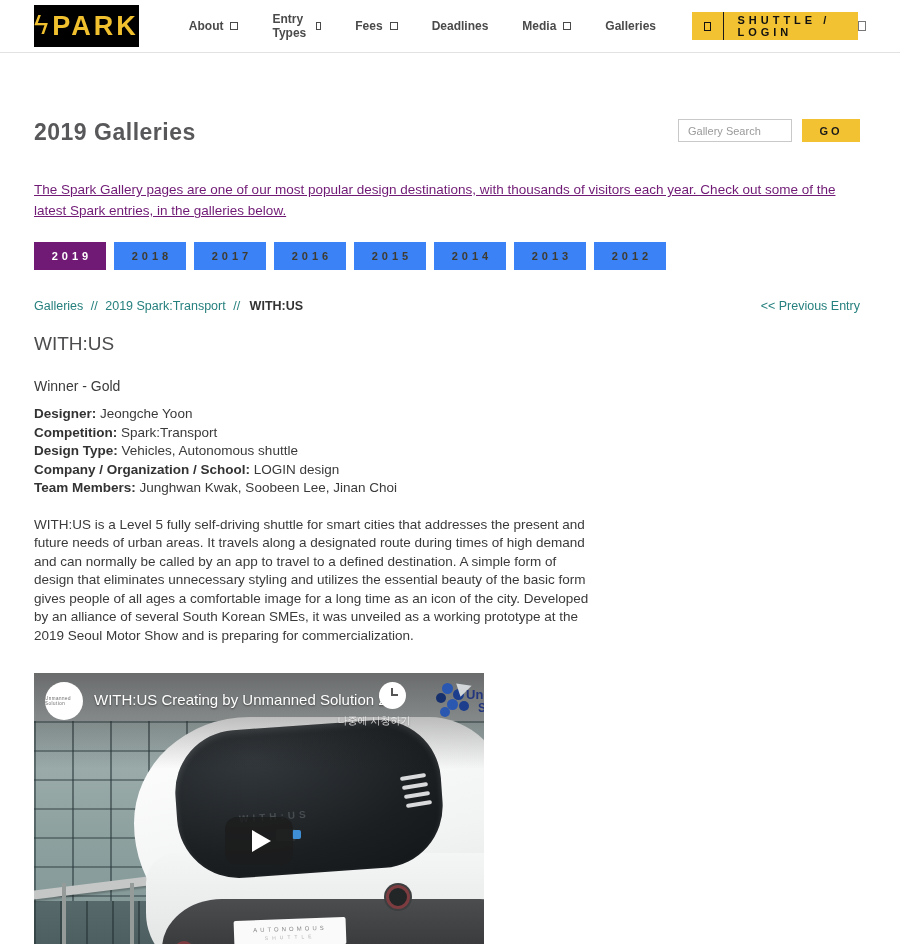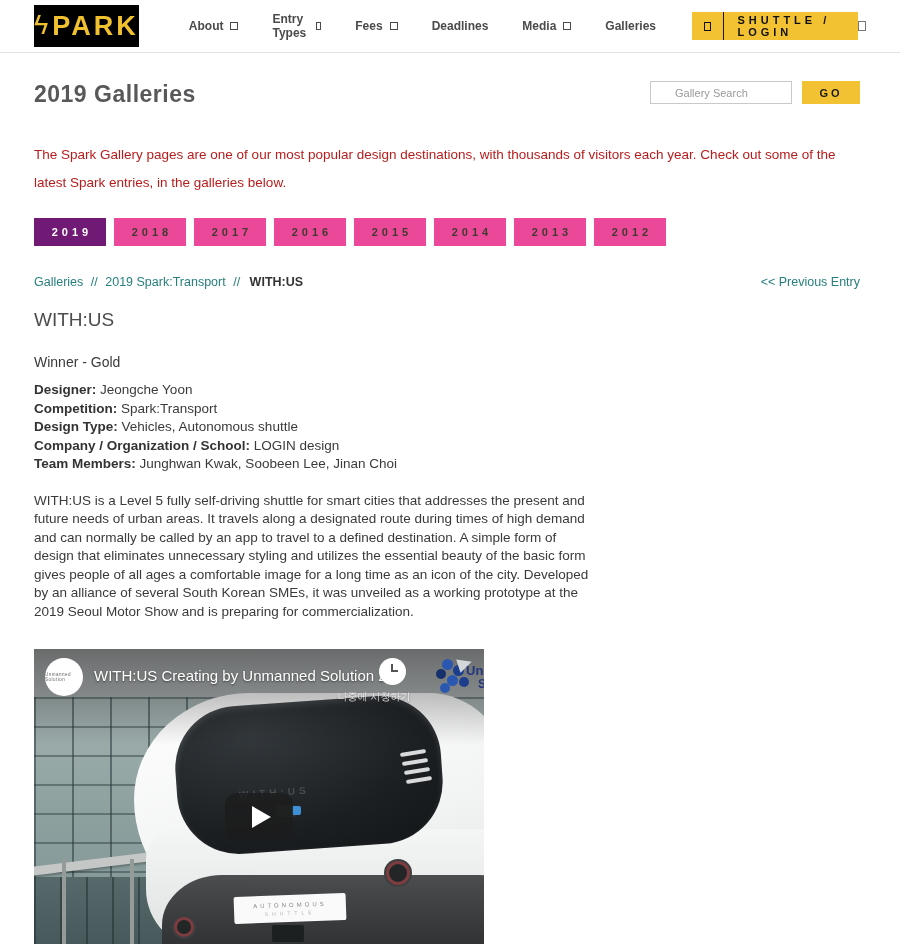--- a/index.html
+++ b/index.html
@@ -16,32 +16,32 @@
   .tofu { display:inline-block; width:8px; height:8px; border:1.5px solid #4a4a4a; margin-left:7px; }
   .tofu.dark { width:9px; height:9px; border-color:#111; margin:0; }
   .tofu.gray { width:10px; height:10px; border-color:#777; margin:0; }
   .register { background:#f2c233; display:flex; align-items:center; height:28px; margin-left:36px; padding:0 16px 0 12px; cursor:pointer; text-decoration:none; }
   .reg-divider { width:1px; height:28px; background:#1a1a1a; margin:0 14px 0 12px; }
   .register span.lbl { font-size:11px; font-weight:bold; color:#111; letter-spacing:4px; }
   .header-extra { margin-left:18px; cursor:pointer; }
 
   
   .container { padding:0 40px 0 34px; position:relative; }
-  .title-row { position:relative; margin-top:28px; }
+  .title-row { position:relative; margin-top:66px; }
   h1.page-title { font-size:23px; font-weight:bold; color:#58585a; letter-spacing:0.5px; }
   .search-box { position:absolute; right:0; top:0; display:flex; }
-  .search-input { width:142px; height:23px; border:1px solid #c9c9c9; font-size:11px; padding:0 24px; color:#444; outline:none; }
+  .search-input { width:114px; height:23px; border:1px solid #c9c9c9; font-size:11px; padding:0 9px; color:#444; outline:none; }
   .search-input::placeholder { color:#9a9a9a; }
   .go-btn { width:58px; height:23px; margin-left:10px; background:#f2c233; border:none; font-size:11px; font-weight:bold;
     letter-spacing:3px; color:#1a1a1a; cursor:pointer; }
 
-  .intro { margin-top:33px; font-size:13.5px; line-height:28px; color:#b91c1c; max-width:835px; }
+  .intro { margin-top:33px; font-size:13.5px; line-height:21px; color:#701a75; max-width:835px;text-decoration:underline; }
 
   .year-tabs { margin-top:21px; display:flex; gap:8px; }
-  .tab { width:72px; height:28px; background:#ec4899; color:#3f3b2e; font-size:11px; font-weight:bold; letter-spacing:4px;
+  .tab { width:72px; height:28px; background:#3b82f6; color:#3f3b2e; font-size:11px; font-weight:bold; letter-spacing:4px;
     display:flex; align-items:center; justify-content:center; cursor:pointer; text-indent:4px; }
   .tab--active { background:#701a75; color:#fff; }
 
   .crumb-row { margin-top:29px; display:flex; justify-content:space-between; align-items:baseline; font-size:12.5px; }
   .crumb a, .prev-entry { color:#26807e; text-decoration:none; cursor:pointer; }
   .crumb .sep { color:#26807e; margin:0 4px; }
   .crumb .current { color:#333; font-weight:bold; margin-left:2px; }
 
   h2.entry-title { margin-top:20px; font-size:19px; font-weight:normal; color:#4c4c4e; }
   .award { margin-top:23px; font-size:14px; color:#3a3a3a; }

